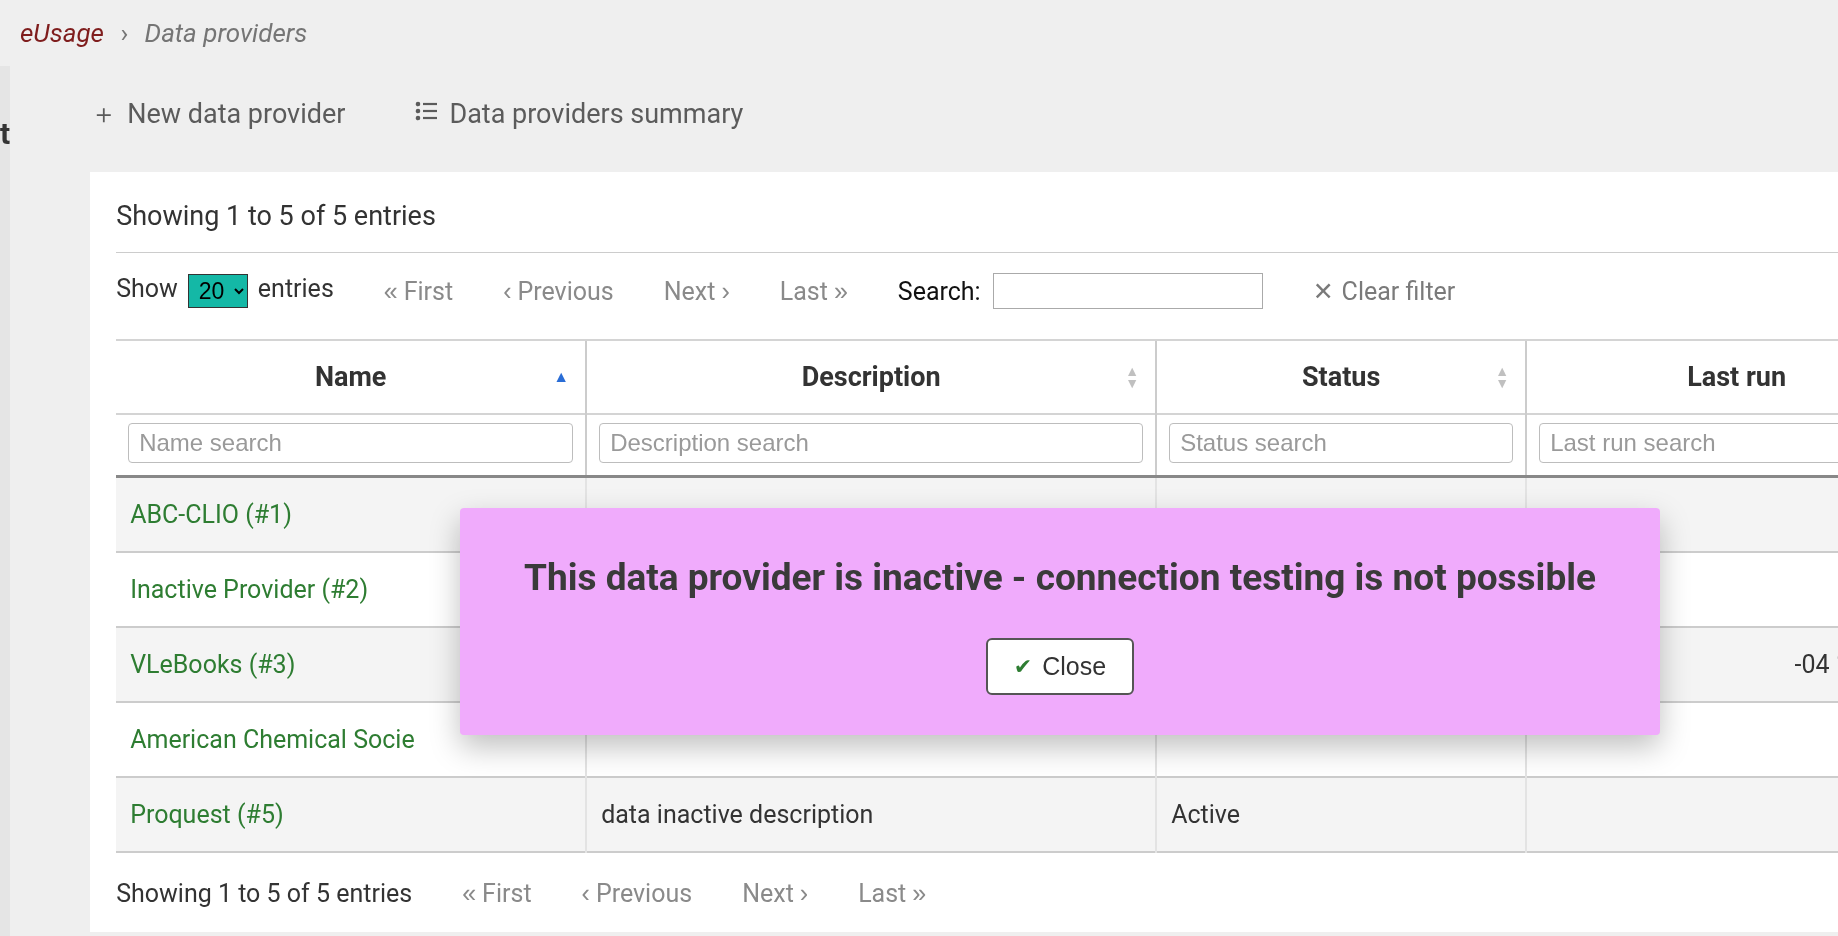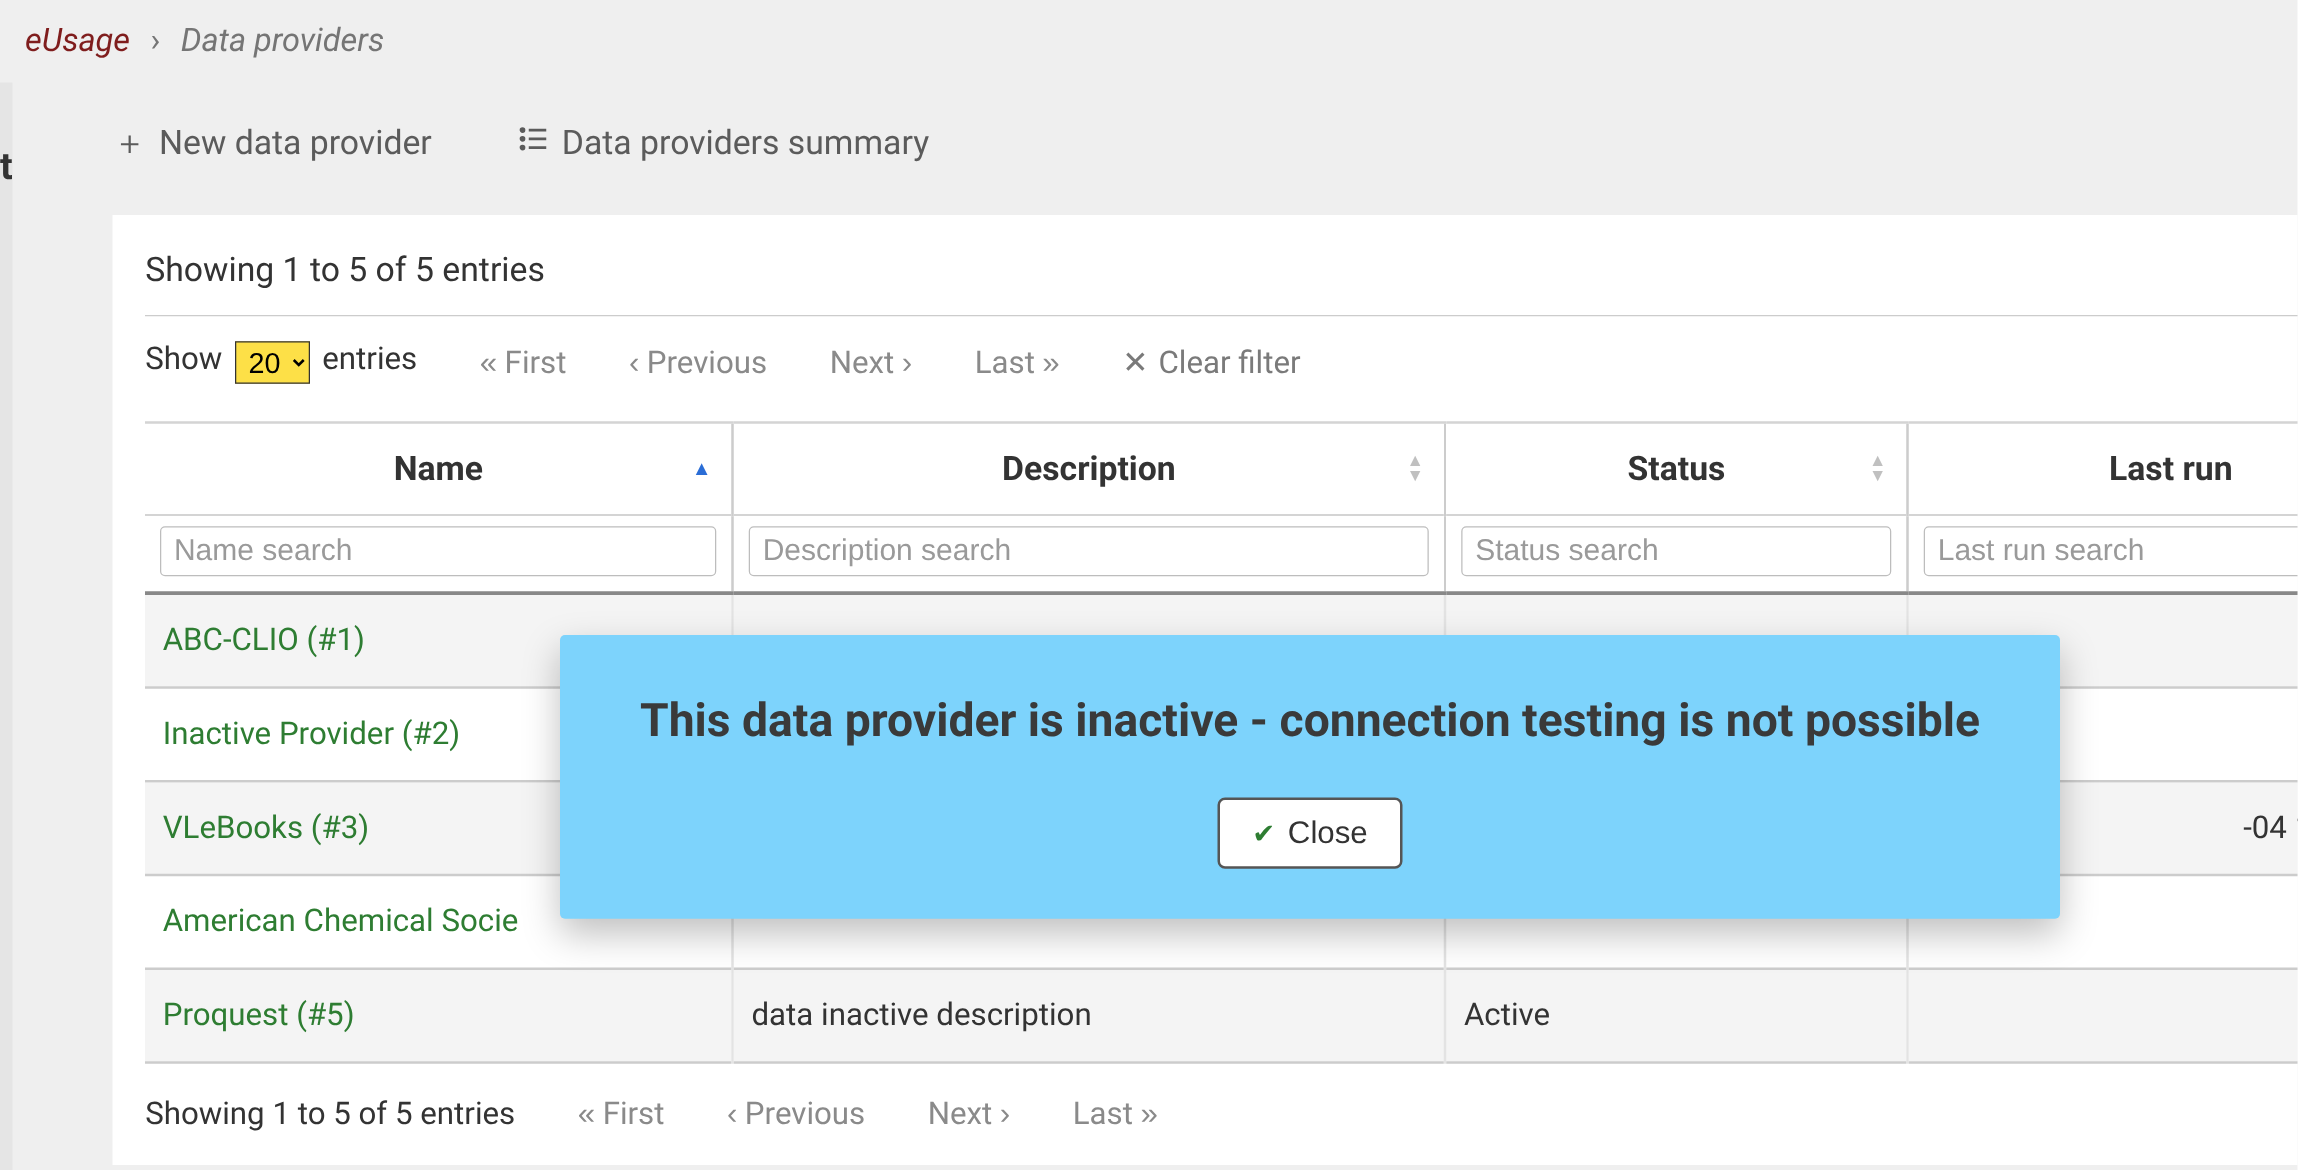--- a/index.html
+++ b/index.html
@@ -71,21 +71,21 @@
     gap: 50px;
     font-size: 25px;
     color: #555;
     margin-bottom: 30px;
   }
   .dt-length { display: flex; gap: 10px; color: #333; }
   .dt-length select {
     font-size: 23px;
     padding: 2px 6px;
     border: 1px solid #333;
-    background: #fde047;
+    background: #14b8a6;
   }
   .dt-paging { display: flex; align-items: center; gap: 50px; }
   .dt-paging .pg { display: inline-flex; align-items: center; gap: 6px; color: #8a8a8a; cursor: pointer; }
   .dt-search { display: flex; align-items: center; gap: 12px; color: #111; }
   .dt-search input {
     width: 270px;
     height: 36px;
     border: 1px solid #aaa;
     font-size: 22px;
     padding: 2px 6px;
@@ -169,24 +169,24 @@
     font-size: 25px;
     color: #555;
     padding-top: 26px;
   }
   .bottom .showing-b { color: #333; }
   .bottom .pg { display: inline-flex; align-items: center; gap: 6px; color: #8a8a8a; cursor: pointer; }
 
   
   .modal {
     position: absolute;
-    left: 448px;
+    left: 460px;
     top: 508px;
     width: 1200px;
-    background: #7dd3fc;
+    background: #f0abfc;
     border-radius: 4px;
     box-shadow: 0 12px 30px rgba(0,0,0,0.25);
     padding: 46px 60px 40px 60px;
     text-align: center;
   }
   .modal h2 {
     font-size: 37px;
     font-weight: 700;
     color: #3a3a3a;
     line-height: 1.3;
@@ -271,20 +271,24 @@
             <span class="pg">
               <span>Next</span>
               <span class="chev">›</span>
             </span>
             <span class="pg">
               <span>Last</span>
               <span class="chev">»</span>
             </span>
           </div>
 
+          <div class="dt-search">
+            <span>Search:</span>
+            <input type="text" value="" style="">
+          </div>
 
           <span class="dt-clear">
             <span>✕</span>
             <span>Clear filter</span>
           </span>
         </div>
 
         <table class="data">
           <colgroup>
             <col class="c-name">

